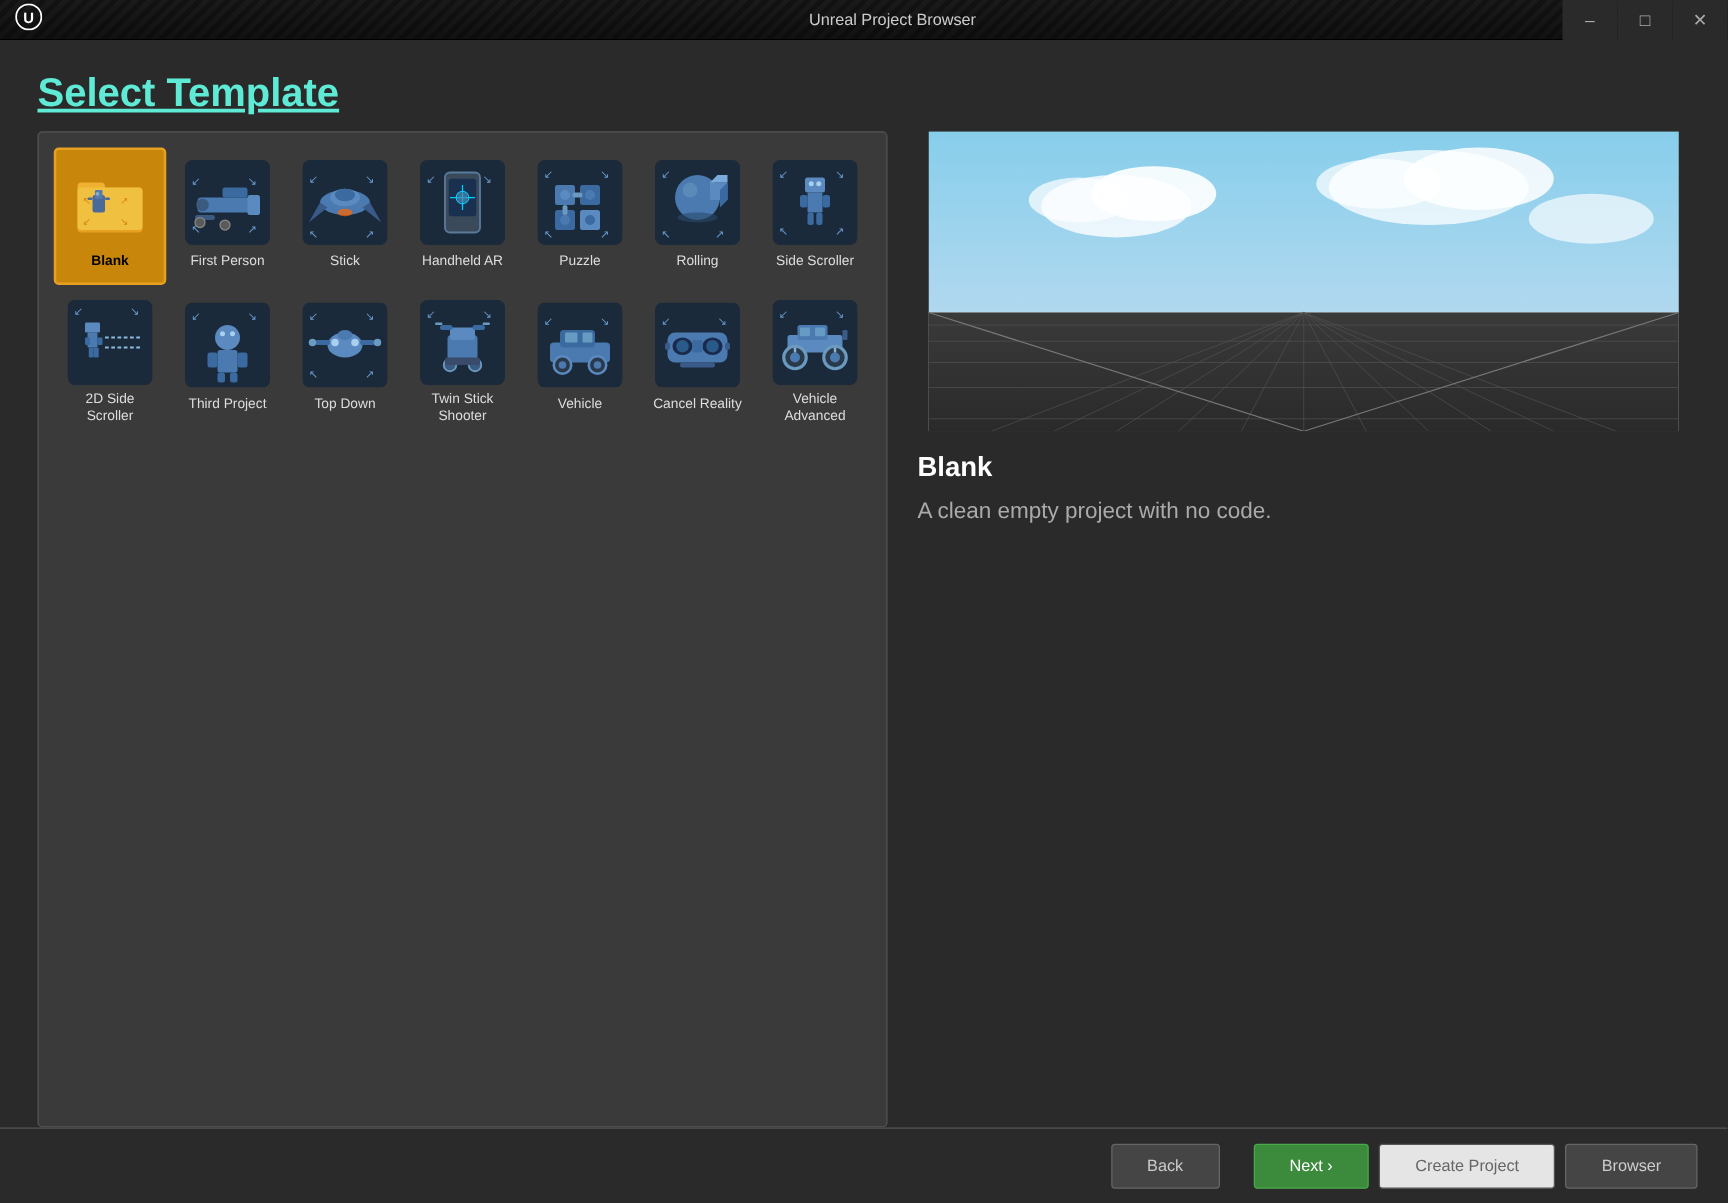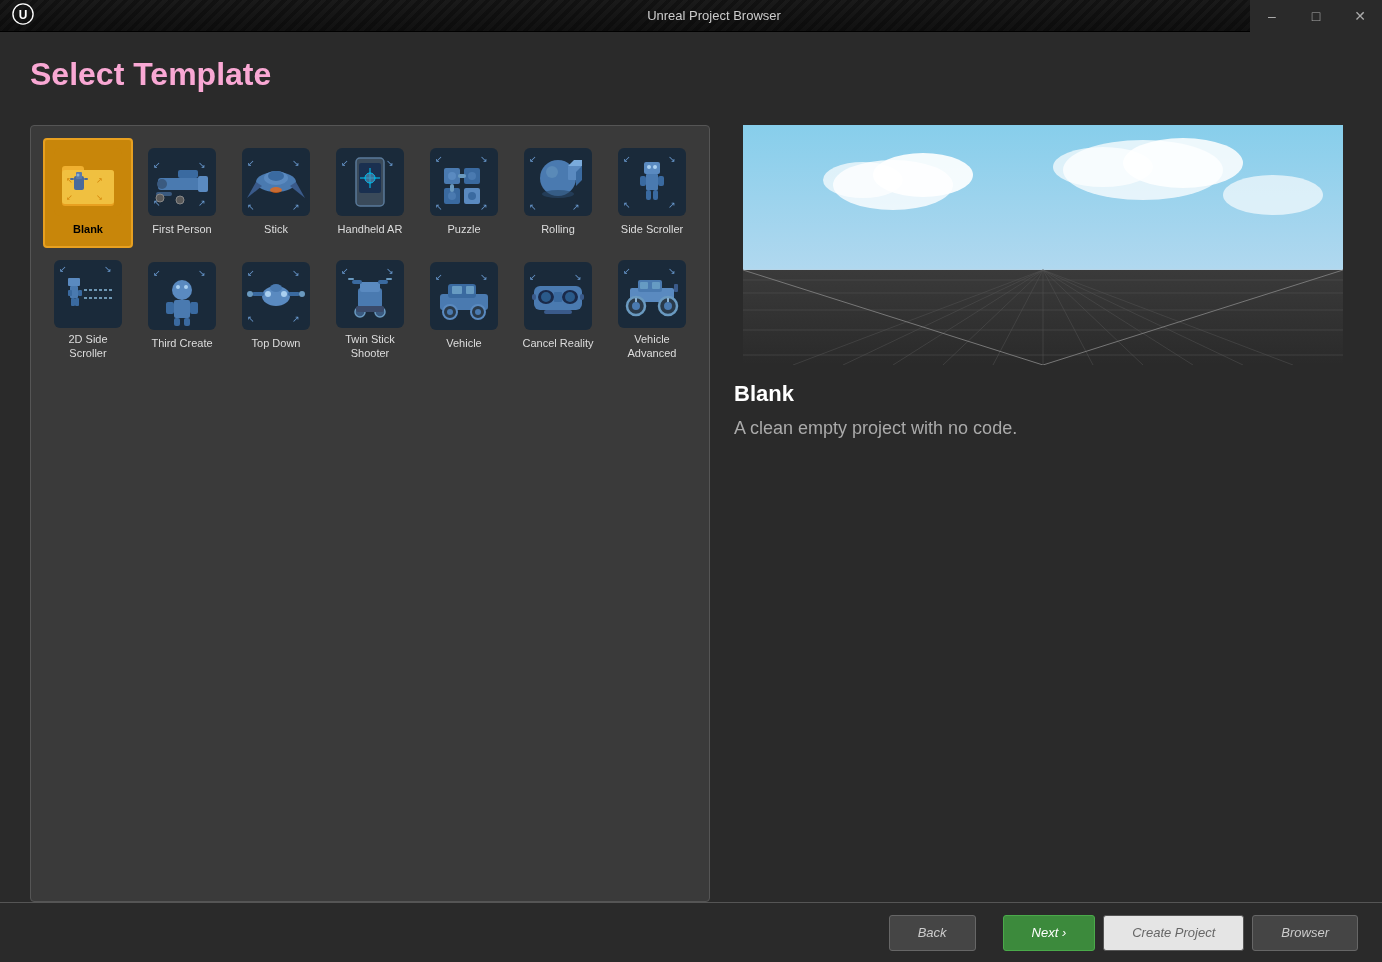--- a/index.html
+++ b/index.html
@@ -75,22 +75,23 @@
     .main-content {
       padding: 24px 30px 0 30px;
       height: calc(962px - 32px - 60px);
       display: flex;
       flex-direction: column;
     }
 
     .page-title {
       font-size: 32px;
       font-weight: 600;
-      color: #f9a8d4;
-      margin-bottom: 32px;
+      color: #5eead4;
+      margin-bottom: 12px;
+      text-decoration: underline;
     }
 
     .content-area {
       display: flex;
       flex: 1;
       gap: 0;
     }
 
     
     .template-grid-area {
@@ -198,21 +199,20 @@
     .btn {
       height: 36px;
       padding: 0 28px;
       border-radius: 3px;
       font-size: 13px;
       cursor: pointer;
       border: 1px solid #666;
       color: #ccc;
       background: #454545;
       font-weight: 500;
-      font-style: italic;
     }
     .btn.primary {
       background: #3c8a3c;
       border-color: #4aaa4a;
       color: #fff;
       margin-left: 19px;
     }
     .btn.disabled {
       background: #e5e5e5;
       border-color: #555;
@@ -444,21 +444,21 @@
               <circle cx="38" cy="25" r="2" fill="#aad0f0"></circle>
               <rect x="26" y="38" width="16" height="18" rx="2" fill="#4a7ab0"></rect>
               <rect x="18" y="40" width="8" height="12" rx="2" fill="#3a6aa0"></rect>
               <rect x="42" y="40" width="8" height="12" rx="2" fill="#3a6aa0"></rect>
               <rect x="26" y="56" width="6" height="8" rx="2" fill="#3a6aa0"></rect>
               <rect x="36" y="56" width="6" height="8" rx="2" fill="#3a6aa0"></rect>
               <text x="5" y="14" font-size="9" fill="#6a9ad0">↙</text>
               <text x="50" y="14" font-size="9" fill="#6a9ad0">↘</text>
             </svg>
           </div>
-          <span class="template-label">Third Create</span>
+          <span class="template-label">Third Project</span>
         </div>
 
         <div class="template-item">
           <div class="template-icon">
             <svg width="68" height="68" viewBox="0 0 68 68">
               <rect width="68" height="68" rx="6" fill="#1a2a3a"></rect>
 
               <ellipse cx="34" cy="34" rx="14" ry="10" fill="#5a8ac0"></ellipse>
               <circle cx="26" cy="32" r="3" fill="#aad0f0"></circle>
               <circle cx="42" cy="32" r="3" fill="#aad0f0"></circle>

